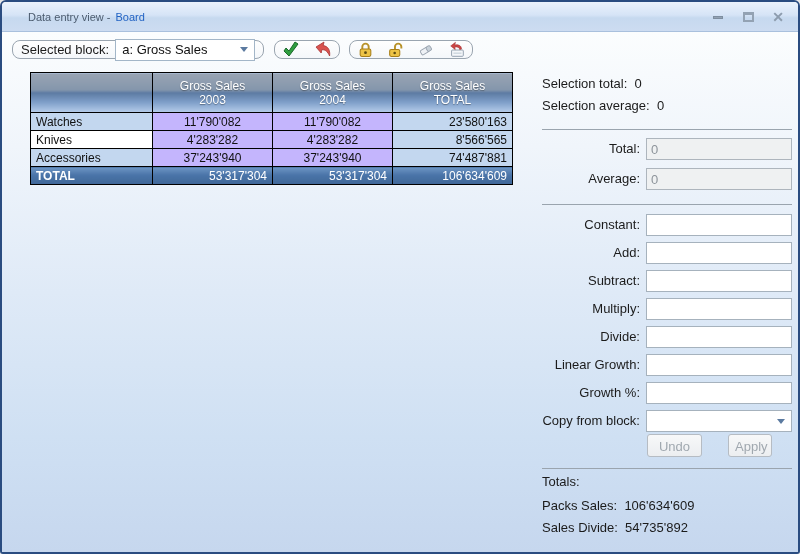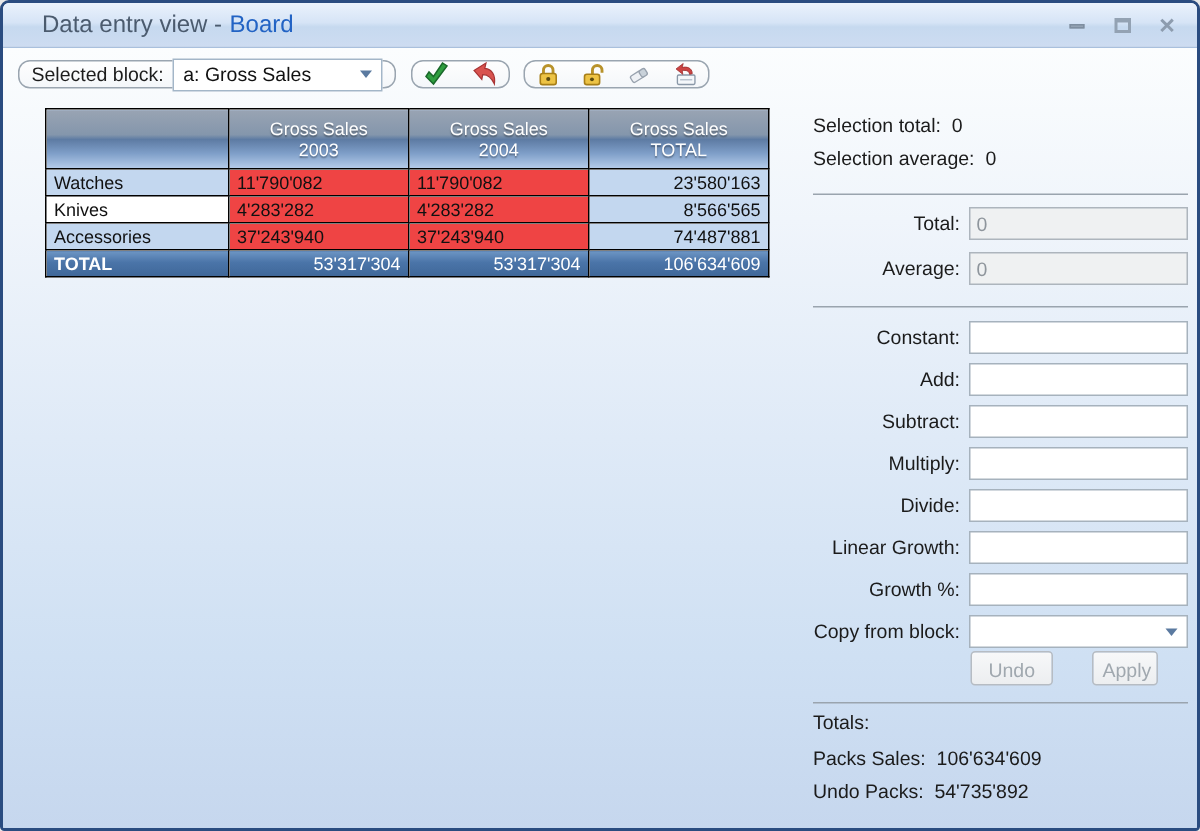--- a/index.html
+++ b/index.html
@@ -5,21 +5,21 @@
   html,body{margin:0;padding:0;width:800px;height:554px;overflow:hidden;
     font-family:"Liberation Sans", sans-serif;background:#e8e8e8;}
   *{box-sizing:border-box;}
   .window{position:absolute;left:0;top:0;width:800px;height:554px;
     border:2px solid #2a4c80;border-radius:6px 6px 3px 3px;overflow:hidden;
     background:#fff;box-shadow:inset 0 0 0 1px rgba(255,255,255,.4);}
   
   .titlebar{position:absolute;left:0;top:0;right:0;height:30px;
     background:linear-gradient(180deg,#eaf2fc 0%,#d6e4f6 45%,#c6d9ef 55%,#cddcf1 100%);
     border-bottom:1px solid #a9c0dd;}
-  .title{position:absolute;left:26px;top:0;line-height:30px;font-size:16px;text-align:center;}
+  .title{position:absolute;left:26px;top:0;line-height:30px;font-size:11px;text-align:center;}
   .title .t-prefix{color:#4b5b6e;margin-right:5px;}
   .title .t-app{color:#2263c4;}
   .win-controls{position:absolute;right:12px;top:0;height:30px;display:flex;align-items:center;gap:14px;}
   .winbtn{width:16px;height:16px;display:flex;align-items:center;justify-content:center;cursor:default;}
   .glyph-min{width:10px;height:3px;background:#93a2b3;border:1px solid #7e8ea0;}
   .glyph-max{width:11px;height:10px;border:2px solid #93a2b3;border-top-width:3px;background:transparent;}
   .glyph-close{color:#8d9cae;font-size:14px;font-weight:bold;line-height:14px;}
   
   .content{position:absolute;left:0;top:30px;right:0;bottom:0;
     background:linear-gradient(180deg,#fbfdfe 0%,#f0f5fb 22%,#dfeaf7 50%,#cfe0f3 78%,#c6d7ee 100%);}
@@ -38,21 +38,21 @@
   
   table.grid{position:absolute;left:28px;top:40px;border-collapse:collapse;font-size:12px;color:#111;
     background:#fff;}
   table.grid td,table.grid th{border:1px solid #000;padding:0 5px;overflow:hidden;white-space:nowrap;}
   table.grid thead th{height:40px;font-weight:normal;color:#fff;text-align:center;font-size:12px;
     text-shadow:0 1px 1px rgba(0,0,0,.35);
     background:linear-gradient(180deg,#99a4b3 0%,#8496ac 42%,#5d7ba3 50%,#7f9fc9 74%,#b6cdea 100%);}
   table.grid tbody tr{height:18px;}
   .rowlabel{background:#c3d7ef;text-align:left;}
   tr.alt .rowlabel{background:#ffffff;}
-  .c-edit{background:#ef4444;text-align:left;margin-left:28px;}
+  .c-edit{background:#c4b5fd;text-align:center;margin-left:28px;}
   .c-calc{background:#c3d7ef;text-align:right;}
   tr.totalrow{height:19px;color:#fff;}
   tr.totalrow td{background:linear-gradient(180deg,#6d95c4 0%,#4a74a8 45%,#3f6798 100%);text-align:right;}
   tr.totalrow td.rowlabel{text-align:left;font-weight:bold;
     background:linear-gradient(180deg,#6d95c4 0%,#4a74a8 45%,#3f6798 100%);}
   
   .ptext{position:absolute;font-size:13px;color:#1b1b1b;white-space:nowrap;}
   .hr{position:absolute;left:540px;width:250px;height:1px;background:#9aa4ae;}
   .prow-label{position:absolute;left:538px;width:100px;text-align:right;font-size:13px;color:#1b1b1b;
     line-height:22px;white-space:nowrap;}
@@ -236,18 +236,18 @@
     <button class="pbtn" style="left:726px;top:402px;width:44px;">Apply</button>
 
     <div class="hr" style="top:436px;"></div>
 
     <div class="ptext" style="left:540px;top:442px;">Totals:</div>
     <div class="ptext" style="left:540px;top:466px;">
       <span>Packs Sales:</span>&nbsp;
       <span>106'634'609</span>
     </div>
     <div class="ptext" style="left:540px;top:488px;">
-      <span>Undo Packs:</span>&nbsp;
+      <span>Sales Divide:</span>&nbsp;
       <span>54'735'892</span>
     </div>
 
   </div>
 </div>
 
 </body></html>

